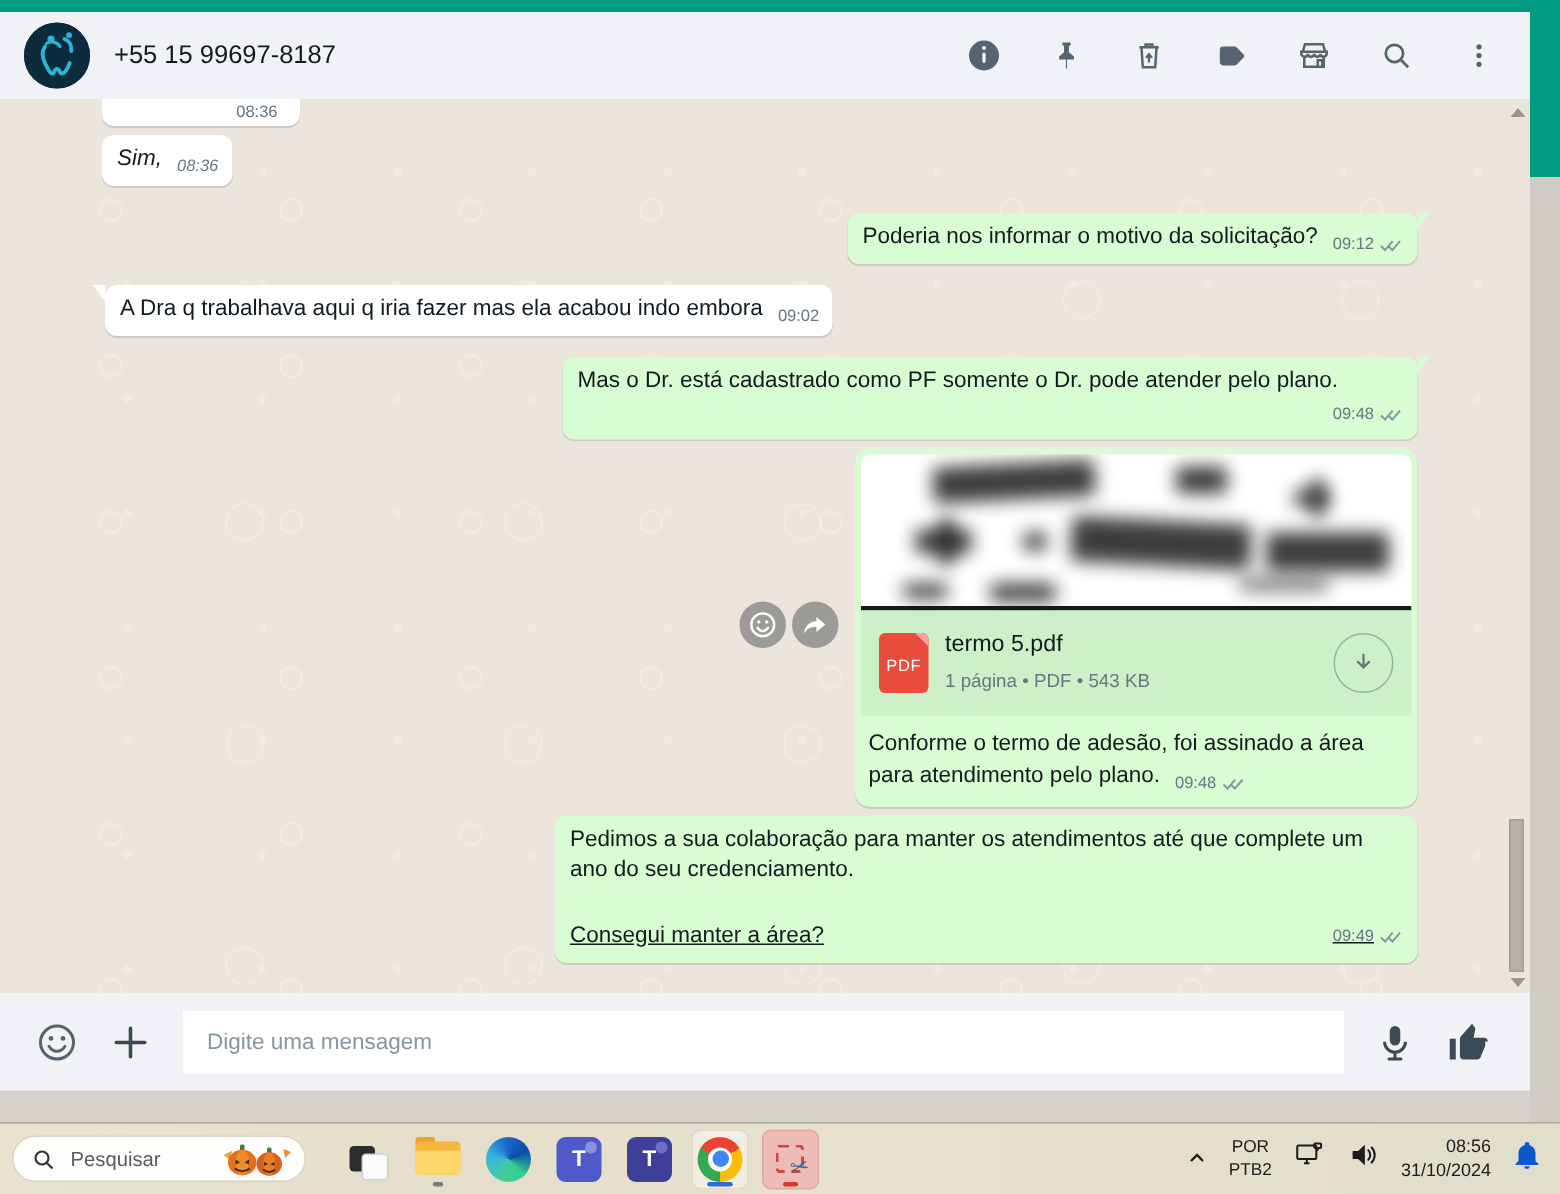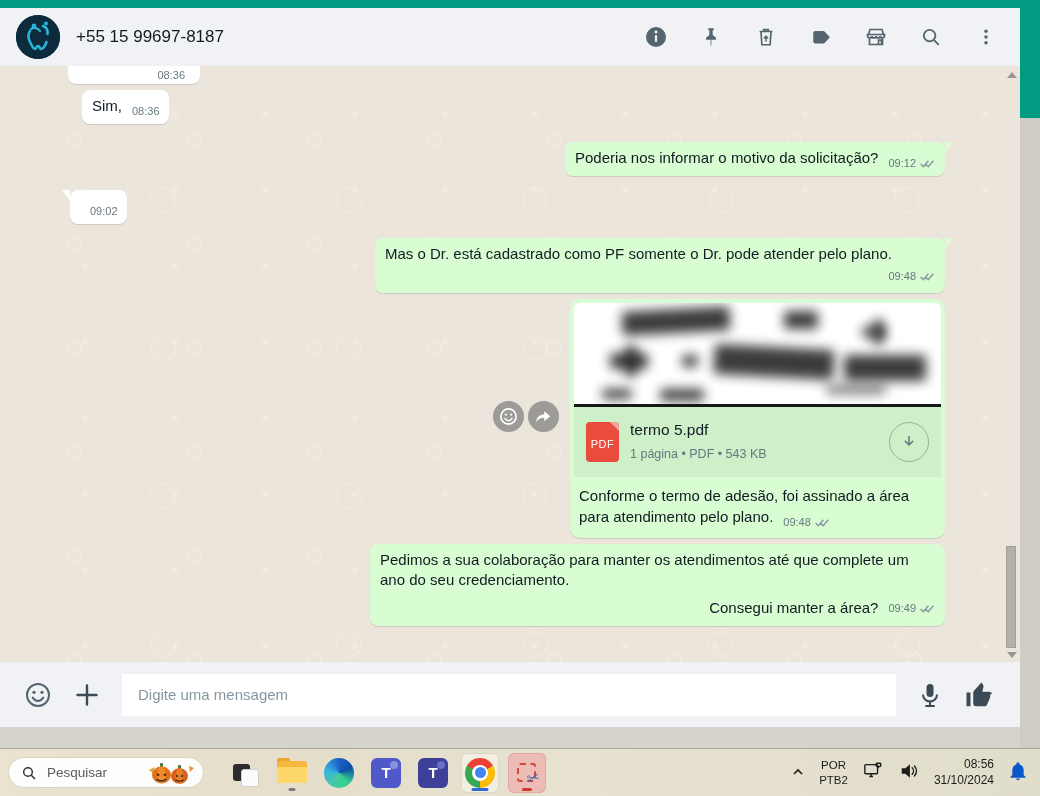--- a/index.html
+++ b/index.html
@@ -44,29 +44,29 @@
   .tail-in::before{content:'';position:absolute;top:0;left:-8px;width:0;height:0;
       border-top:11px solid #ffffff;border-left:8px solid transparent;}
   .meta{display:inline-flex;align-items:center;gap:3px;font-size:11px;color:#667781;margin-left:10px;
         position:relative;top:4px;white-space:nowrap;}
   .meta svg{display:block;}
   .meta-line{display:flex;justify-content:flex-end;align-items:center;gap:3px;font-size:11px;color:#667781;margin-top:2px;}
 
   .m1{margin-top:-12px;margin-left:6px;}
   .m1 .bubble{width:132px;height:30px;padding-top:10px;text-align:right;}
   .m1 .meta{margin-left:0;top:0;margin-right:6px;}
-  .m2{margin-top:6px;margin-left:20px;}
+  .m2{margin-top:6px;margin-left:6px;font-style:italic;}
   .m3{margin-top:18px;}
   .m4{margin-top:14px;margin-left:8px;}
   .m5{margin-top:14px;}
   .m5 .bubble{width:570px;}
   .m6{margin-top:6px;}
   .m7{margin-top:6px;}
   .m7 .bubble{width:575px;padding-bottom:8px;}
-  .m7 .p2line{display:flex;justify-content:flex-end;align-items:flex-end;margin-top:8px;}
+  .m7 .p2line{display:flex;justify-content:space-between;align-items:flex-end;margin-top:24px;text-decoration:underline;}
 
   
   .doc-bubble{width:375px;padding:4px;border-radius:10px;}
   .doc-preview{position:relative;height:104px;background:#ffffff;border-radius:6px 6px 0 0;overflow:hidden;}
   .blob{position:absolute;background:#1a1a1a;filter:blur(6px);opacity:.85;border-radius:4px;}
   .doc-chip{display:flex;align-items:center;gap:11px;background:rgba(11,20,26,.055);padding:13px 12px;border-radius:0;}
   .pdf-icon{position:relative;width:33px;height:40px;background:#e94b3c;border-radius:4px;flex:0 0 auto;
             display:flex;align-items:flex-end;justify-content:center;}
   .pdf-icon::after{content:'';position:absolute;top:0;right:0;border-style:solid;border-width:0 9px 9px 0;
             border-color:transparent #f5a59c transparent transparent;border-radius:0 4px 0 0;}
@@ -238,21 +238,21 @@
               <span>09:12</span>
             <svg width="17" height="11" viewBox="0 0 18 12">
                 <path d="M1.5 6.5l3 3L10 3M6.8 6.5l3 3L15.4 3" fill="none" stroke="#8696a0" stroke-width="1.5"></path>
               </svg>
             </span>
         </div>
       </div>
 
       <div class="row in m4">
         <div class="bubble b-in tail-in">
-          <span class="meta">
+          <span>A Dra q trabalhava aqui q iria fazer mas ela acabou indo embora</span><span class="meta">
               <span>09:02</span>
             </span>
         </div>
       </div>
 
       <div class="row out m5">
         <div class="bubble b-out tail-out">
           <div>Mas o Dr. está cadastrado como PF somente o Dr. pode atender pelo plano.</div>
           <div class="meta-line">
               <span>09:48</span>

